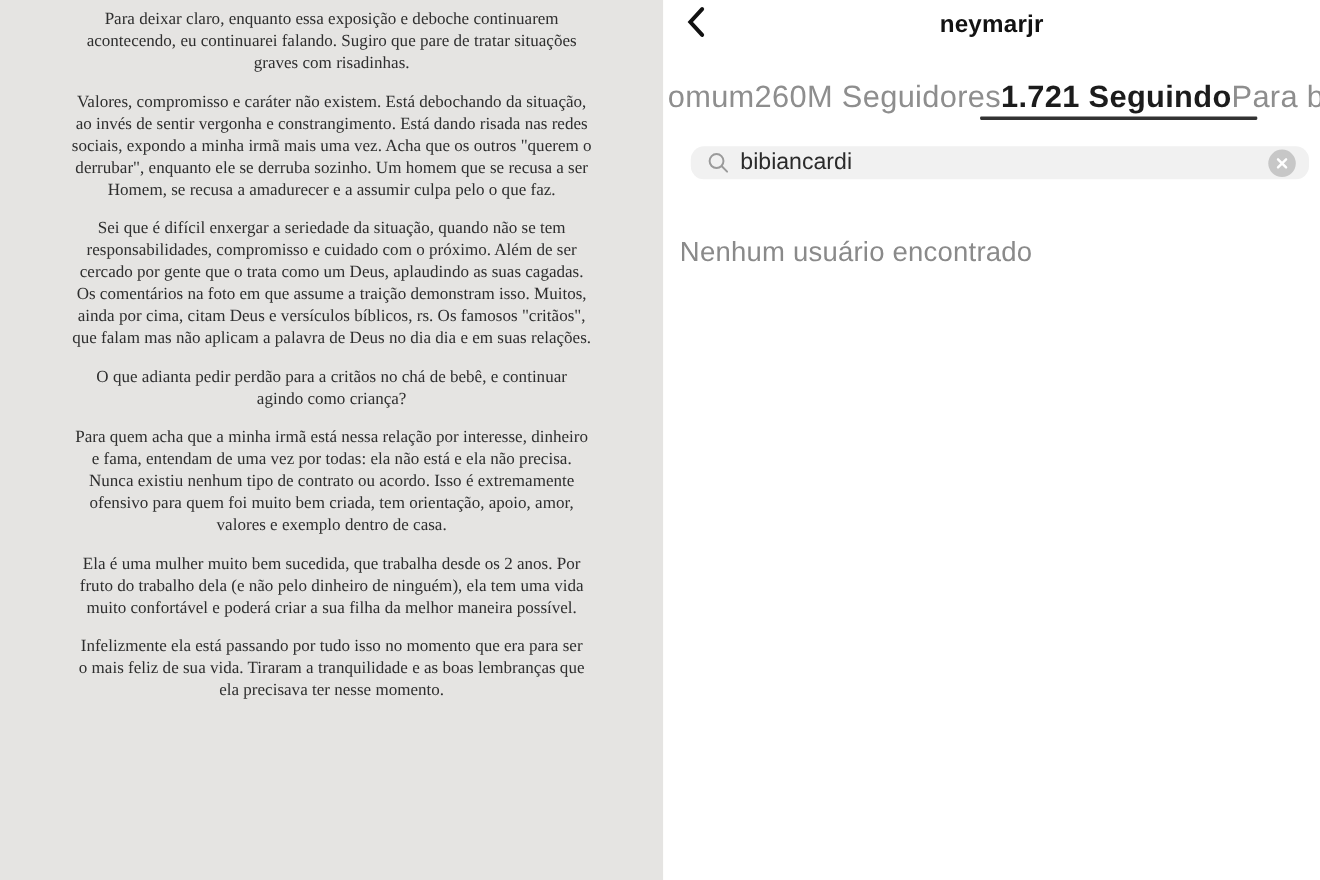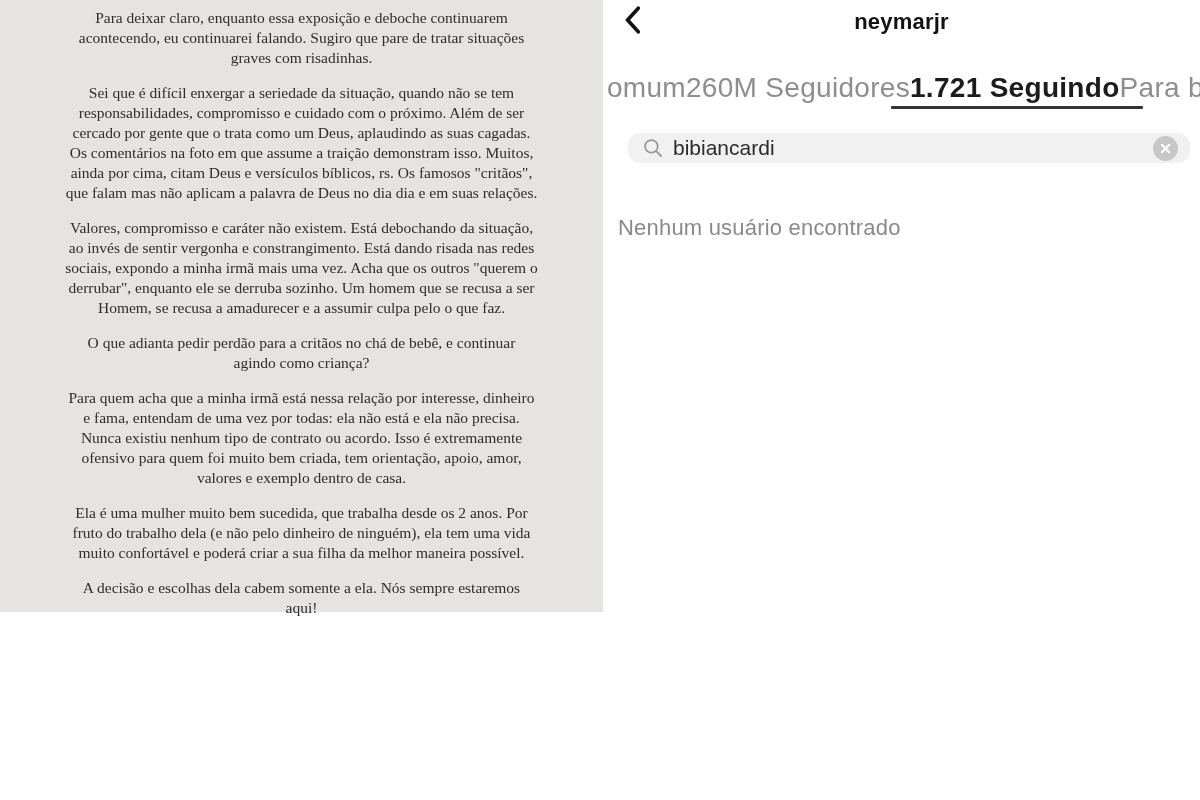--- a/index.html
+++ b/index.html
@@ -1,21 +1,21 @@
 <!DOCTYPE html>
 <html><head>
 <meta charset="utf-8">
 <style>
   * { margin:0; padding:0; box-sizing:border-box; }
   html,body { width:1200px; height:800px; overflow:hidden; background:#fff; }
   .screen { width:1200px; height:800px; display:flex; font-family:"Liberation Sans", sans-serif; }
 
   
   .story-panel {
-    width:603px; height:612px; flex:0 0 603px;
+    width:603px; height:800px; flex:0 0 603px;
     background:#e5e4e2;
     padding:8px 27px 0 27px;
     font-family:"Liberation Serif", serif;
     font-size:15.5px; line-height:20px; color:#2e2e2e;
     text-align:center;
   }
   .story-panel p { margin:0 0 15px 0; white-space:pre-line; }
 
   
   .ig-panel { flex:1; background:#ffffff; position:relative; overflow:hidden; }
@@ -54,55 +54,56 @@
     font-size:21px; color:#2b2b2b;
   }
   .clear-btn {
     width:25px; height:25px; border-radius:50%;
     background:#c7c7c7; border:0; cursor:pointer;
     display:flex; align-items:center; justify-content:center; flex:0 0 25px;
   }
 
   .empty-state {
     position:absolute; left:15px; top:215px;
-    font-size:22px; color:#8a8a8a; letter-spacing:.2px;
+    font-size:25px; color:#8a8a8a; letter-spacing:.2px;
   }
 </style>
 </head>
 <body>
 
 <div class="screen">
 
   <section class="story-panel">
     <p>Para deixar claro, enquanto essa exposição e deboche continuarem
 acontecendo, eu continuarei falando. Sugiro que pare de tratar situações
 graves com risadinhas.</p>
+    <p>Valores, compromisso e caráter não existem. Está debochando da situação,
+ao invés de sentir vergonha e constrangimento. Está dando risada nas redes
+sociais, expondo a minha irmã mais uma vez. Acha que os outros "querem o
+derrubar", enquanto ele se derruba sozinho. Um homem que se recusa a ser
+Homem, se recusa a amadurecer e a assumir culpa pelo o que faz.</p>
     <p>Sei que é difícil enxergar a seriedade da situação, quando não se tem
 responsabilidades, compromisso e cuidado com o próximo. Além de ser
 cercado por gente que o trata como um Deus, aplaudindo as suas cagadas.
 Os comentários na foto em que assume a traição demonstram isso. Muitos,
 ainda por cima, citam Deus e versículos bíblicos, rs. Os famosos "critãos",
 que falam mas não aplicam a palavra de Deus no dia dia e em suas relações.</p>
-    <p>Valores, compromisso e caráter não existem. Está debochando da situação,
-ao invés de sentir vergonha e constrangimento. Está dando risada nas redes
-sociais, expondo a minha irmã mais uma vez. Acha que os outros "querem o
-derrubar", enquanto ele se derruba sozinho. Um homem que se recusa a ser
-Homem, se recusa a amadurecer e a assumir culpa pelo o que faz.</p>
     <p>O que adianta pedir perdão para a critãos no chá de bebê, e continuar
 agindo como criança?</p>
     <p>Para quem acha que a minha irmã está nessa relação por interesse, dinheiro
 e fama, entendam de uma vez por todas: ela não está e ela não precisa.
 Nunca existiu nenhum tipo de contrato ou acordo. Isso é extremamente
 ofensivo para quem foi muito bem criada, tem orientação, apoio, amor,
 valores e exemplo dentro de casa.</p>
     <p>Ela é uma mulher muito bem sucedida, que trabalha desde os 2 anos. Por
 fruto do trabalho dela (e não pelo dinheiro de ninguém), ela tem uma vida
 muito confortável e poderá criar a sua filha da melhor maneira possível.</p>
-    <p>A decisão e escolhas dela cabem somente a ela. Nós sempre estaremos
-aqui!</p>
+    <p>Infelizmente ela está passando por tudo isso no momento que era para ser
+o mais feliz de sua vida. Tiraram a tranquilidade e as boas lembranças que
+ela precisava ter nesse momento.</p>
   </section>
 
   <section class="ig-panel">
 
     <header class="ig-header">
       <button class="back-btn">
         <span style="display:flex;">
           <svg width="26" height="30" viewBox="0 0 24 28">
             <polyline points="16,3 6,14 16,25" fill="none" stroke="#111" stroke-width="3.4" stroke-linecap="round" stroke-linejoin="miter"></polyline>
           </svg>

